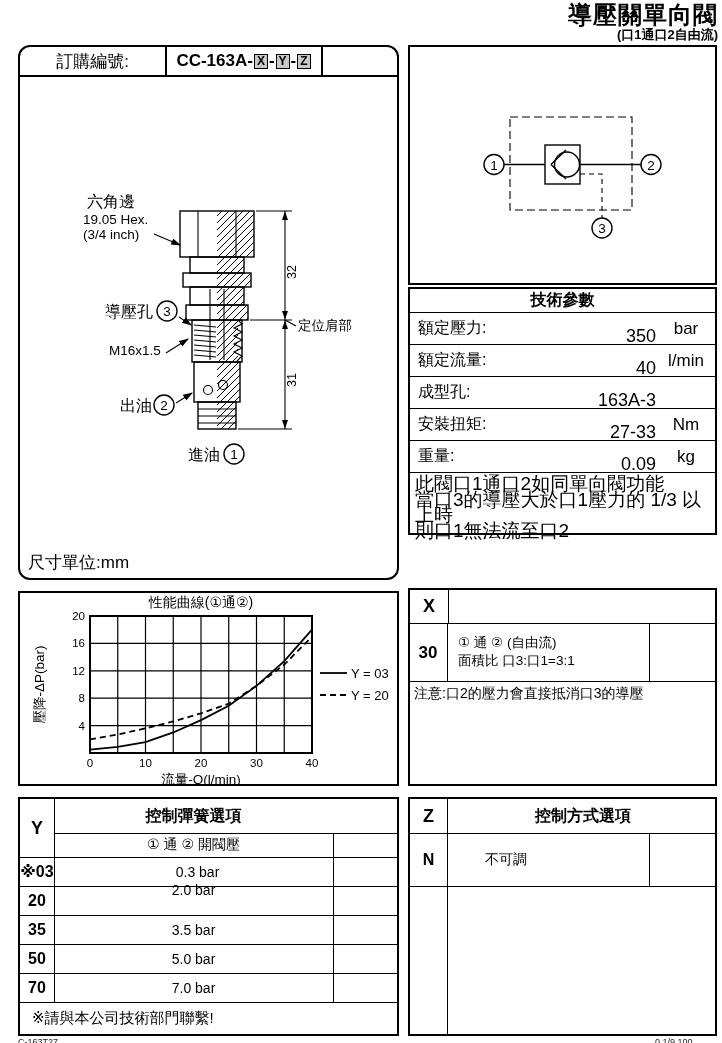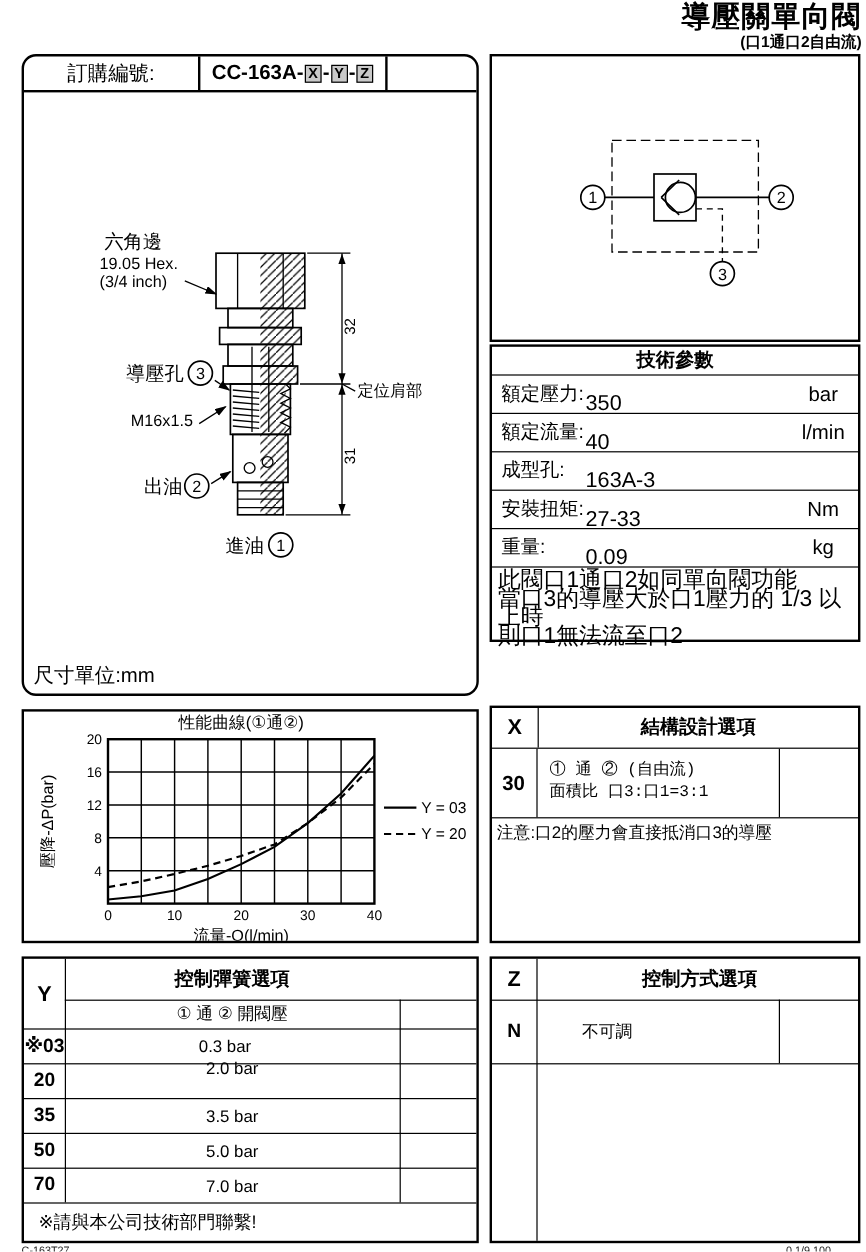--- a/index.html
+++ b/index.html
@@ -19,21 +19,21 @@
   .order-num{width:154px;border-left:2px solid #000;border-right:2px solid #000;
     display:flex;align-items:center;justify-content:center;font-size:17px;font-weight:bold;white-space:nowrap;}
   .code-box{display:inline-block;background:#c9c9c9;border:1.5px solid #000;
     font-size:12px;font-weight:bold;line-height:13px;padding:0 2px;margin:0 1px;}
   .units-note{position:absolute;left:8px;bottom:4px;font-size:17px;}
   
   .tech-head{height:23px;border-bottom:1.5px solid #000;display:flex;align-items:center;justify-content:center;
     font-size:16px;font-weight:bold;}
   .tech-row{height:31px;border-bottom:1.5px solid #000;position:relative;display:flex;align-items:center;}
   .tech-label{position:absolute;left:8px;font-size:16px;}
-  .tech-value{position:absolute;left:78px;width:140px;text-align:left;font-size:18px;margin-top:15px;}
+  .tech-value{position:absolute;left:106px;width:140px;text-align:right;font-size:18px;margin-top:15px;}
   .tech-unit{position:absolute;left:248px;width:56px;text-align:center;font-size:17px;}
   .tech-notes{padding:3px 5px;font-size:19px;line-height:15.5px;}
   
   .opt-head{display:flex;border-bottom:1.5px solid #000;}
   .opt-code-col{display:flex;align-items:center;justify-content:center;font-weight:bold;border-right:1.5px solid #000;}
   .opt-title{flex:1;display:flex;align-items:center;justify-content:center;font-size:16px;font-weight:bold;}
   .vline{position:absolute;width:0;border-left:1.5px solid #000;}
   .hline{position:absolute;height:0;border-top:1.5px solid #000;left:0;right:0;}
   .cell{position:absolute;box-sizing:border-box;}
   .t-center{display:flex;align-items:center;justify-content:center;}
@@ -259,27 +259,26 @@
       <text class="legend" x="331" y="106.5">Y = 20</text>
       <text class="ctitle" x="181" y="14" text-anchor="middle">性能曲線(①通②)</text>
       <text class="clabel" x="181" y="191" text-anchor="middle">流量-Q(l/min)</text>
       <text class="clabel" transform="translate(24,91.5) rotate(-90)" text-anchor="middle">壓降-ΔP(bar)</text>
     </svg>
 </div>
 
 <div class="box" style="left:408px;top:588px;width:309px;height:198px;">
   <div class="opt-head" style="height:33px;">
     <div class="opt-code-col" style="width:38px;font-size:18px;">X</div>
-    <div class="opt-title">結構設計選項</div>
   </div>
   <div style="position:relative;height:57px;border-bottom:1.5px solid #000;">
     <div class="vline" style="left:36.5px;top:0;height:57px;"></div>
     <div class="vline" style="left:238.5px;top:0;height:57px;"></div>
     <div class="cell t-center" style="left:0;top:0;width:36px;height:57px;font-size:17px;font-weight:bold;">30</div>
-    <div class="cell" style="left:48px;top:10px;font-size:13.5px;line-height:18px;font-family:Liberation Mono, monospace;">
+    <div class="cell" style="left:48px;top:10px;font-size:13.5px;line-height:18px;">
       <div>① 通 ② (自由流)</div>
       <div>面積比 口3:口1=3:1</div>
     </div>
   </div>
   <div style="padding:3px 4px;font-size:14px;">注意:口2的壓力會直接抵消口3的導壓</div>
 </div>
 
 <div class="box" style="left:18px;top:797px;width:381px;height:239px;">
   <div style="position:relative;width:100%;height:100%;">
     <div class="vline" style="left:34px;top:0;height:203px;"></div>
@@ -289,21 +288,21 @@
     <div class="hline" style="top:87px;"></div>
     <div class="hline" style="top:116px;"></div>
     <div class="hline" style="top:145px;"></div>
     <div class="hline" style="top:174px;"></div>
     <div class="hline" style="top:203px;"></div>
     <div class="cell t-center" style="left:0;top:0;width:34px;height:58px;font-size:18px;font-weight:bold;">Y</div>
     <div class="cell t-center" style="left:34px;top:0;width:279px;height:34px;font-size:16px;font-weight:bold;">控制彈簧選項</div>
     <div class="cell t-center" style="left:34px;top:34px;width:279px;height:24px;font-size:14px;">① 通 ② 開閥壓</div>
 
     <div class="cell t-center" style="left:0;top:58px;width:34px;height:29px;font-size:16px;font-weight:bold;">※03</div>
-    <div class="cell t-center" style="left:28px;top:58px;width:279px;height:29px;font-size:14px;">0.3 bar</div>
+    <div class="cell t-center" style="left:38px;top:58px;width:279px;height:29px;font-size:14px;">0.3 bar</div>
 
     <div class="cell t-center" style="left:0;top:87px;width:34px;height:29px;font-size:16px;font-weight:bold;">20</div>
     <div class="cell t-center" style="left:34px;top:76px;width:279px;height:29px;font-size:14px;">2.0 bar</div>
 
     <div class="cell t-center" style="left:0;top:116px;width:34px;height:29px;font-size:16px;font-weight:bold;">35</div>
     <div class="cell t-center" style="left:34px;top:116px;width:279px;height:29px;font-size:14px;">3.5 bar</div>
 
     <div class="cell t-center" style="left:0;top:145px;width:34px;height:29px;font-size:16px;font-weight:bold;">50</div>
     <div class="cell t-center" style="left:34px;top:145px;width:279px;height:29px;font-size:14px;">5.0 bar</div>
 

